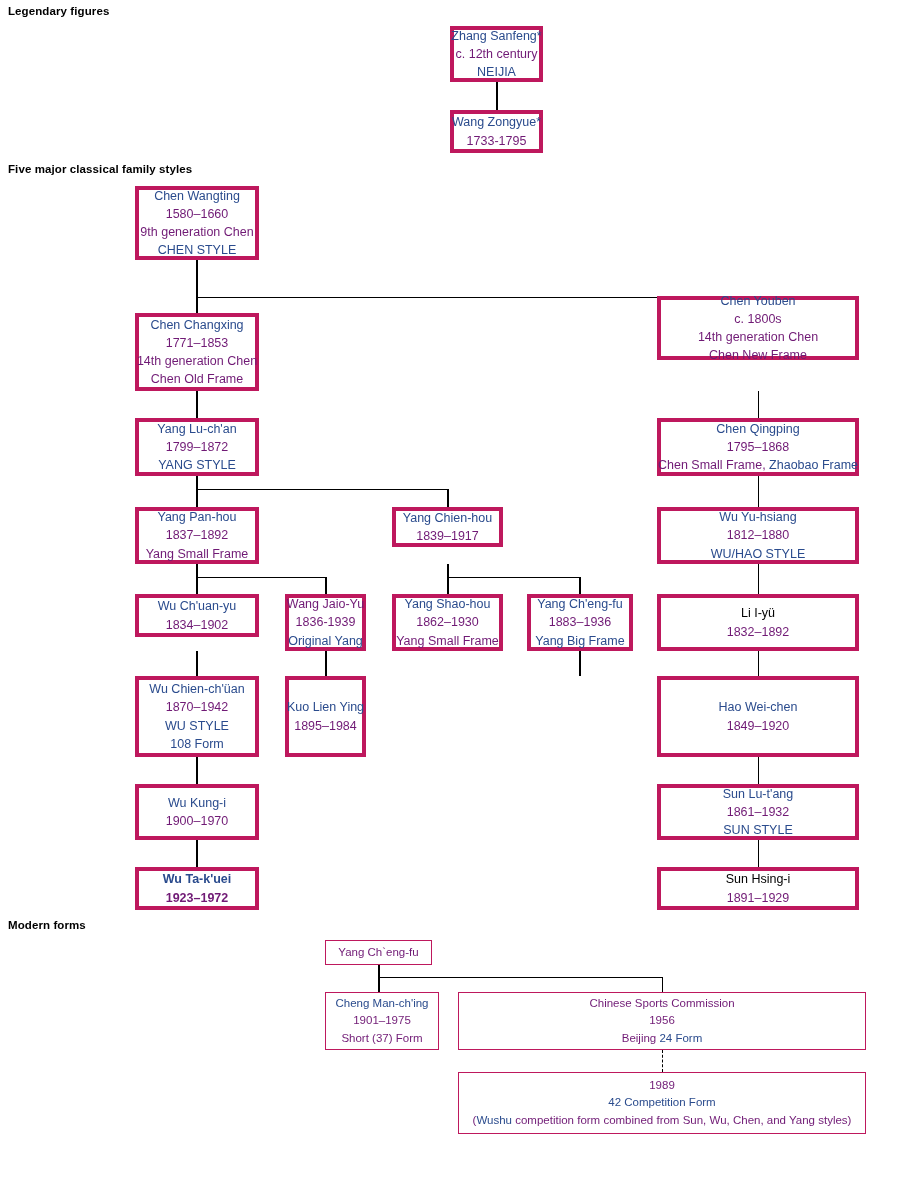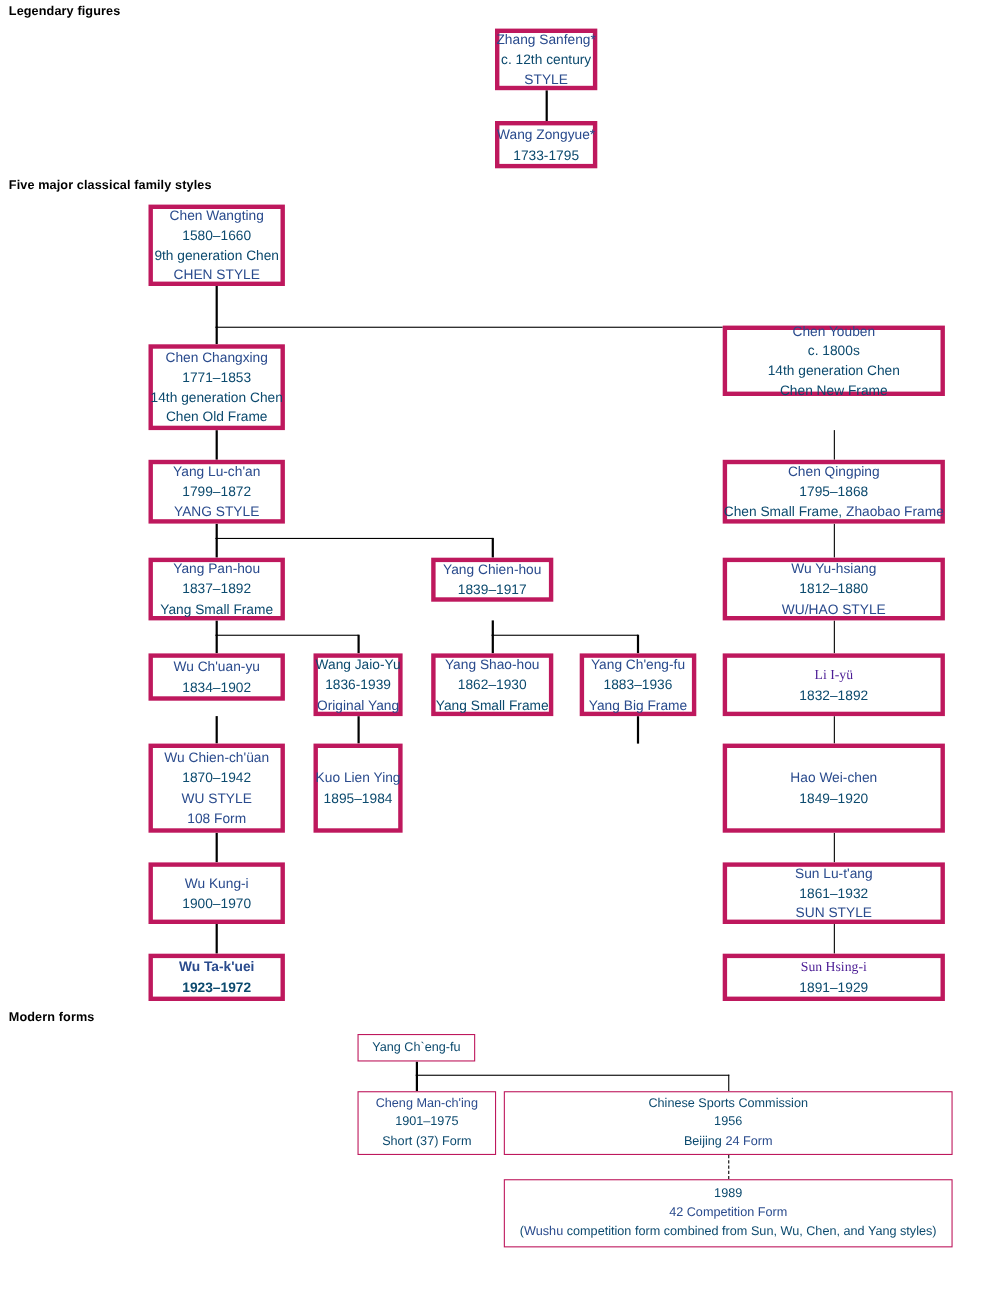--- a/index.html
+++ b/index.html
@@ -38,22 +38,22 @@
     z-index:3;
     padding:0 3px;
   }
   .node.small{
     font-size:11.5px;
     border-width:1.6px;
     line-height:1.5;
   }
   .node .ln{white-space:nowrap;}
   .lnk{color:#2a4b8d;}
-  .lnk-red{color:#4c1d95;font-family:Liberation Serif, serif;}
-  .blk{color:#0c4a6e;}
+  .lnk-red{color:#000000;}
+  .blk{color:#701a75;}
   .edge{
     position:absolute;
     background:#000000;
     z-index:1;
   }
   .edge.v{width:1.4px;}
   .edge.h{height:1.4px;}
   .edge.dash{
     background:none;
     border-left:1.6px dashed #000000;
@@ -119,21 +119,21 @@
 
   <div class="edge v" style="left:378.3px;top:965px;height:13px;"></div>
   <div class="edge h" style="left:378.3px;top:977px;width:285px;"></div>
   <div class="edge v" style="left:378.3px;top:977px;height:15px;"></div>
   <div class="edge v" style="left:661.7px;top:977px;height:15px;"></div>
   <div class="edge dash" style="left:661.7px;top:1050px;height:22px;"></div>
 
   <div class="node" style="left:450px;top:26px;width:93px;height:56px;">
     <div class="ln lnk">Zhang Sanfeng*</div>
     <div class="ln blk">c. 12th century</div>
-    <div class="ln lnk">STYLE</div>
+    <div class="ln lnk">NEIJIA</div>
   </div>
 
   <div class="node" style="left:450px;top:110px;width:93px;height:43px;">
     <div class="ln lnk">Wang Zongyue*</div>
     <div class="ln blk">1733-1795</div>
   </div>
 
   <div class="node" style="left:135px;top:186px;width:124px;height:74px;">
     <div class="ln lnk">Chen Wangting</div>
     <div class="ln blk">1580–1660</div>
@@ -250,21 +250,21 @@
 
   <div class="node" style="left:657px;top:867px;width:202px;height:43px;">
     <div class="ln lnk-red">Sun Hsing-i</div>
     <div class="ln blk">1891–1929</div>
   </div>
 
   <div class="node small" style="left:325px;top:940px;width:107px;height:25px;">
     <div class="ln blk">Yang Ch`eng-fu</div>
   </div>
 
-  <div class="node small" style="left:325px;top:992px;width:126px;height:58px;">
+  <div class="node small" style="left:325px;top:992px;width:114px;height:58px;">
     <div class="ln lnk">Cheng Man-ch'ing</div>
     <div class="ln blk">1901–1975</div>
     <div class="ln blk">Short (37) Form</div>
   </div>
 
   <div class="node small" style="left:458px;top:992px;width:408px;height:58px;">
     <div class="ln blk">Chinese Sports Commission</div>
     <div class="ln blk">1956</div>
     <div class="ln">
       <span class="blk">Beijing </span><span class="lnk">24 Form</span>

